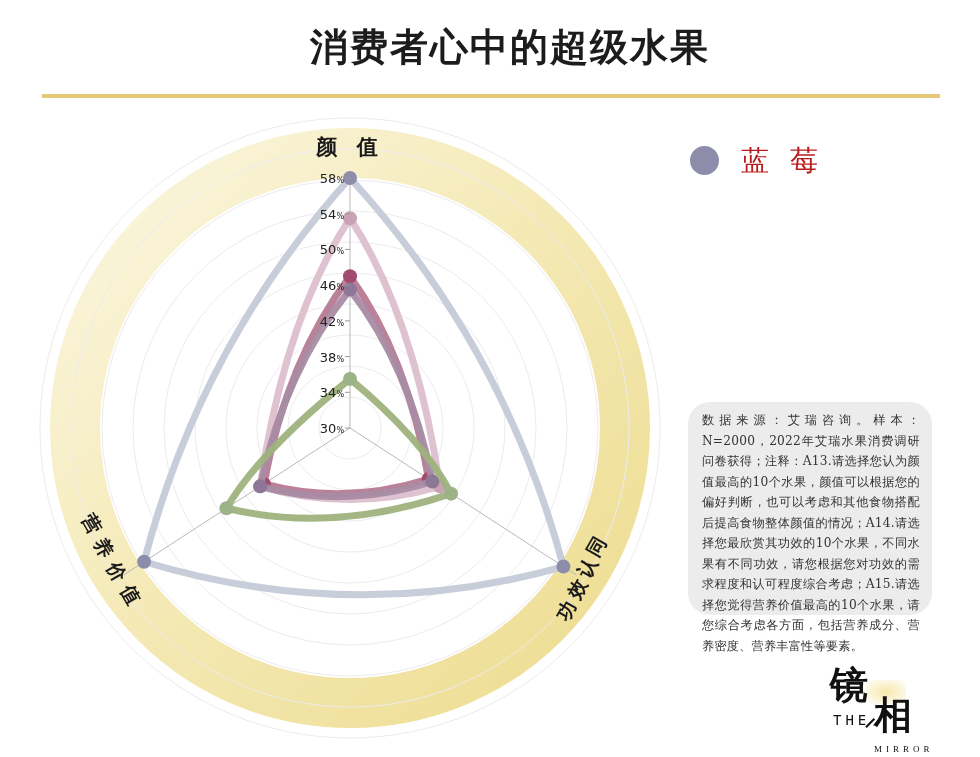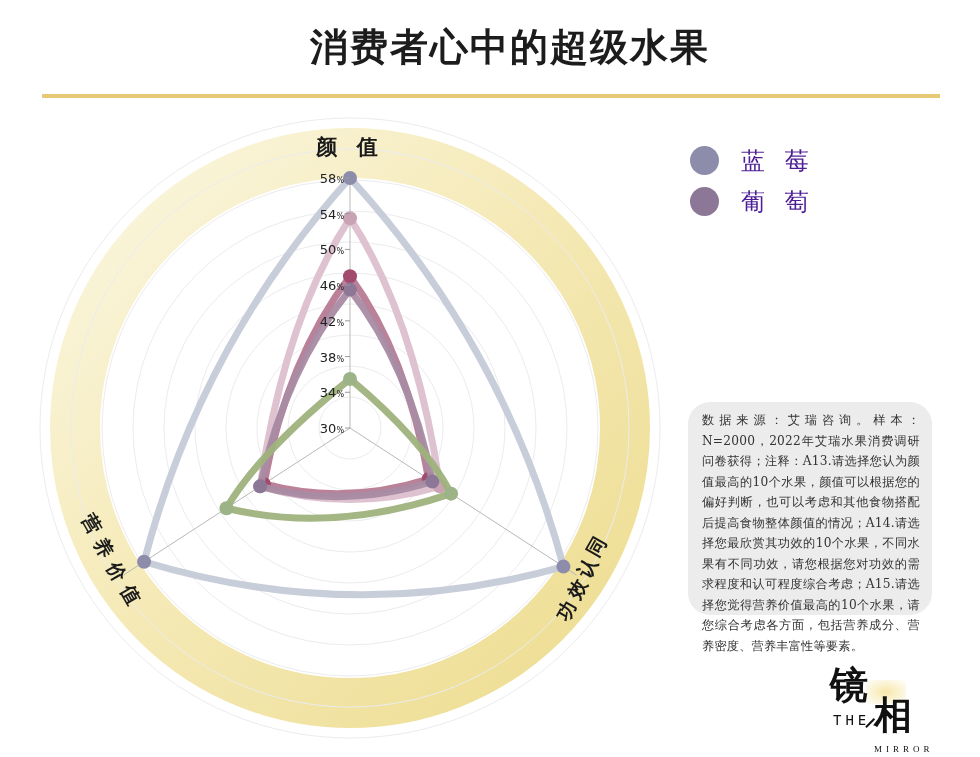--- a/index.html
+++ b/index.html
@@ -3,21 +3,21 @@
 <meta charset="utf-8">
 <style>
   html,body{margin:0;padding:0;background:#ffffff;}
   body{width:980px;height:757px;position:relative;overflow:hidden;font-family:"DejaVu Sans","Liberation Sans",sans-serif;color:#1a1a1a;}
   .title{position:absolute;left:0;top:22px;width:980px;text-align:center;font-size:38px;font-weight:bold;font-family:"DejaVu Serif","Liberation Serif",serif;letter-spacing:2px;color:#1c1c1c;padding-left:20px;}
   .title-rule{position:absolute;left:42px;top:94px;width:898px;height:4px;background:#e7c877;}
   #chart-svg{position:absolute;left:0;top:0;}
   .legend{position:absolute;left:690px;top:140px;width:180px;}
   .legend-item{display:flex;align-items:center;height:41px;}
   .legend-dot{width:29px;height:29px;border-radius:50%;margin-right:22px;}
-  .legend-label{font-size:24px;letter-spacing:6px;color:#4c1d95;font-family:"DejaVu Sans",sans-serif;}
+  .legend-label{font-size:28px;letter-spacing:6px;color:#b91c1c;font-family:"DejaVu Sans",sans-serif;}
   .note{position:absolute;left:688px;top:402px;width:244px;height:213px;background:#ececec;border-radius:22px;box-sizing:border-box;padding:8px 12px 4px 14px;font-family:"DejaVu Serif","Liberation Serif",serif;font-size:12.2px;line-height:20.5px;color:#333;text-align:justify;letter-spacing:0.2px;}
   .logo{position:absolute;left:830px;top:660px;width:100px;height:90px;}
   .logo-jing{position:absolute;left:0;top:0;font-size:38px;font-weight:bold;color:#111;font-family:"DejaVu Sans",sans-serif;}
   .logo-xiang{position:absolute;left:44px;top:30px;font-size:38px;font-weight:bold;color:#111;font-family:"DejaVu Sans",sans-serif;}
   .logo-the{position:absolute;left:3px;top:52px;font-size:14px;letter-spacing:4px;color:#111;font-family:"DejaVu Sans Mono",monospace;}
   .logo-mirror{position:absolute;left:44px;top:84px;font-size:9px;letter-spacing:4px;color:#111;font-family:Liberation Serif, serif;}
   .logo-slash{position:absolute;left:34px;top:62px;width:12px;height:1.5px;background:#111;transform:rotate(-45deg);}
   .logo-glow{position:absolute;left:36px;top:20px;width:40px;height:24px;background:radial-gradient(ellipse at center,rgba(245,225,150,0.8),rgba(255,255,255,0));}
 </style>
 </head>
@@ -113,24 +113,20 @@
       <text x="111" y="575" text-anchor="middle" font-size="19" font-weight="bold" fill="#1a1a1a" font-family="DejaVu Serif, serif" transform="rotate(60 111 575)">价</text>
       <text x="125" y="598" text-anchor="middle" font-size="19" font-weight="bold" fill="#1a1a1a" font-family="DejaVu Serif, serif" transform="rotate(60 125 598)">值</text>
     </g>
 </svg>
 
 <div class="legend">
   <div class="legend-item">
     <span class="legend-dot" style="background: rgb(142, 140, 171);"></span>
     <span class="legend-label">蓝 莓</span>
   </div>
-  <div class="legend-item">
-    <span class="legend-dot" style="background: rgb(141, 119, 150);"></span>
-    <span class="legend-label">葡 萄</span>
-  </div>
 </div>
 
 <div class="note">数据来源：艾瑞咨询。样本：N=2000，2022年艾瑞水果消费调研问卷获得；注释：A13.请选择您认为颜值最高的10个水果，颜值可以根据您的偏好判断，也可以考虑和其他食物搭配后提高食物整体颜值的情况；A14.请选择您最欣赏其功效的10个水果，不同水果有不同功效，请您根据您对功效的需求程度和认可程度综合考虑；A15.请选择您觉得营养价值最高的10个水果，请您综合考虑各方面，包括营养成分、营养密度、营养丰富性等要素。</div>
 
 <div class="logo">
   <div class="logo-glow"></div>
   <div class="logo-jing">镜</div>
   <div class="logo-xiang">相</div>
   <div class="logo-the">THE</div>
   <div class="logo-slash"></div>

